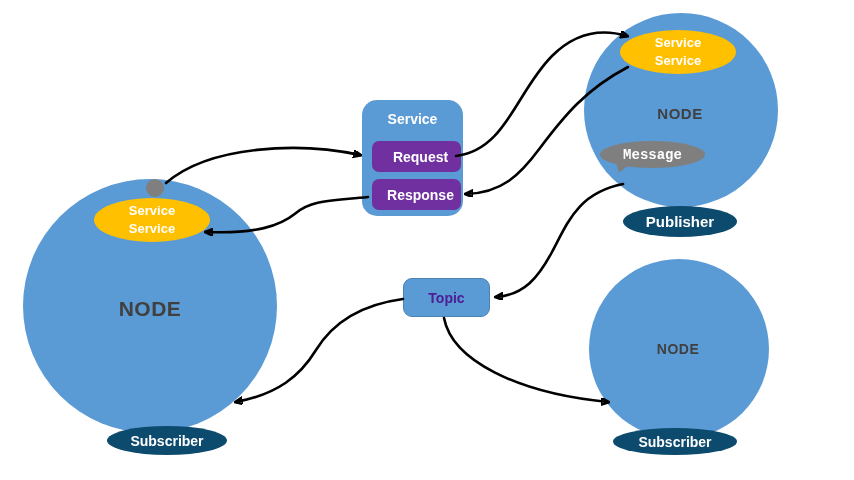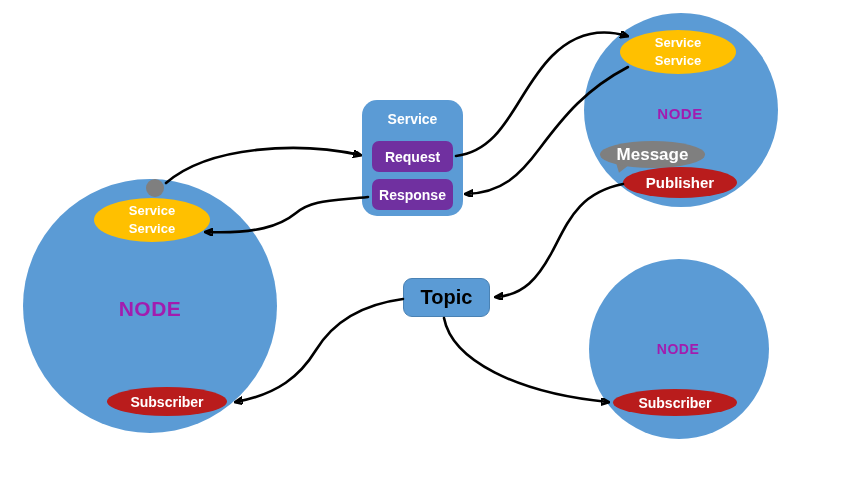--- a/index.html
+++ b/index.html
@@ -25,25 +25,25 @@
     border-radius: 50%;
     display: flex;
     flex-direction: column;
     align-items: center;
     justify-content: center;
     text-align: center;
     color: #ffffff;
     font-weight: bold;
   }
   .orange { background: #FFC000; }
-  .green  { background: #b91c1c; }
+  .green  { background: #0c4a6e; margin-top: 39px; }
   .gray   { background: #7F7F7F; }
   .node-label {
     position: absolute;
-    color: #a21caf;
+    color: #404040;
     font-weight: bold;
     text-align: center;
     transform: translate(-50%, -50%);
     letter-spacing: 0.5px;
   }
   .two-line { line-height: 1.35; font-size: 13px; }
   #service-box {
     position: absolute;
     left: 362px; top: 100px;
     width: 101px; height: 116px;
@@ -56,34 +56,34 @@
     text-align: center;
     color: #fff; font-weight: bold; font-size: 14px;
   }
   .inner-box {
     position: absolute;
     left: 10px;
     width: 81px; height: 31px;
     background: #7030A0;
     border-radius: 7px;
     display: flex; align-items: center; justify-content: center;
-    color: #fff; font-weight: bold; font-size: 14px;
+    color: #fff; font-weight: bold; font-size: 14px; padding-left: 8px;
   }
   #request-box  { top: 41px; }
   #response-box { top: 79px; }
   #topic-box {
     position: absolute;
     left: 403px; top: 278px;
     width: 87px; height: 39px;
     background: #5B9BD5;
     border: 1px solid #4a82b4;
     border-radius: 9px;
     box-sizing: border-box;
     display: flex; align-items: center; justify-content: center;
-    color: #000000; font-weight: bold; font-size: 20px;
+    color: #4c1d95; font-weight: bold; font-size: 14px;
   }
   #gray-dot {
     position: absolute;
     left: 146px; top: 179px;
     width: 18px; height: 18px;
     border-radius: 50%;
     background: #7F7F7F;
   }
   #message-tail {
     position: absolute;
@@ -123,21 +123,21 @@
     <span>Subscriber</span>
   </div>
 
   <div class="circle-node" style="left:584px; top:13px; width:194px; height:194px;"></div>
   <div class="node-label" style="left:680px; top:113px; font-size:15px;">NODE</div>
   <div class="ellipse orange two-line" style="left:620px; top:30px; width:116px; height:44px;">
     <span>Service</span>
     <span>Service</span>
   </div>
   <div id="message-tail"></div>
-  <div class="ellipse gray" style="left:600px; top:141px; width:105px; height:27px; font-size:17px;">
+  <div class="ellipse gray" style="left:600px; top:141px; width:105px; height:27px; font-size:14px;font-family:Liberation Mono, monospace;">
     <span>Message</span>
   </div>
   <div class="ellipse green" style="left:623px; top:167px; width:114px; height:31px; font-size:15px;">
     <span>Publisher</span>
   </div>
 
   <div class="circle-node" style="left:589px; top:259px; width:180px; height:180px;"></div>
   <div class="node-label" style="left:678px; top:349px; font-size:14px;">NODE</div>
   <div class="ellipse green" style="left:613px; top:389px; width:124px; height:27px; font-size:14px;">
     <span>Subscriber</span>

